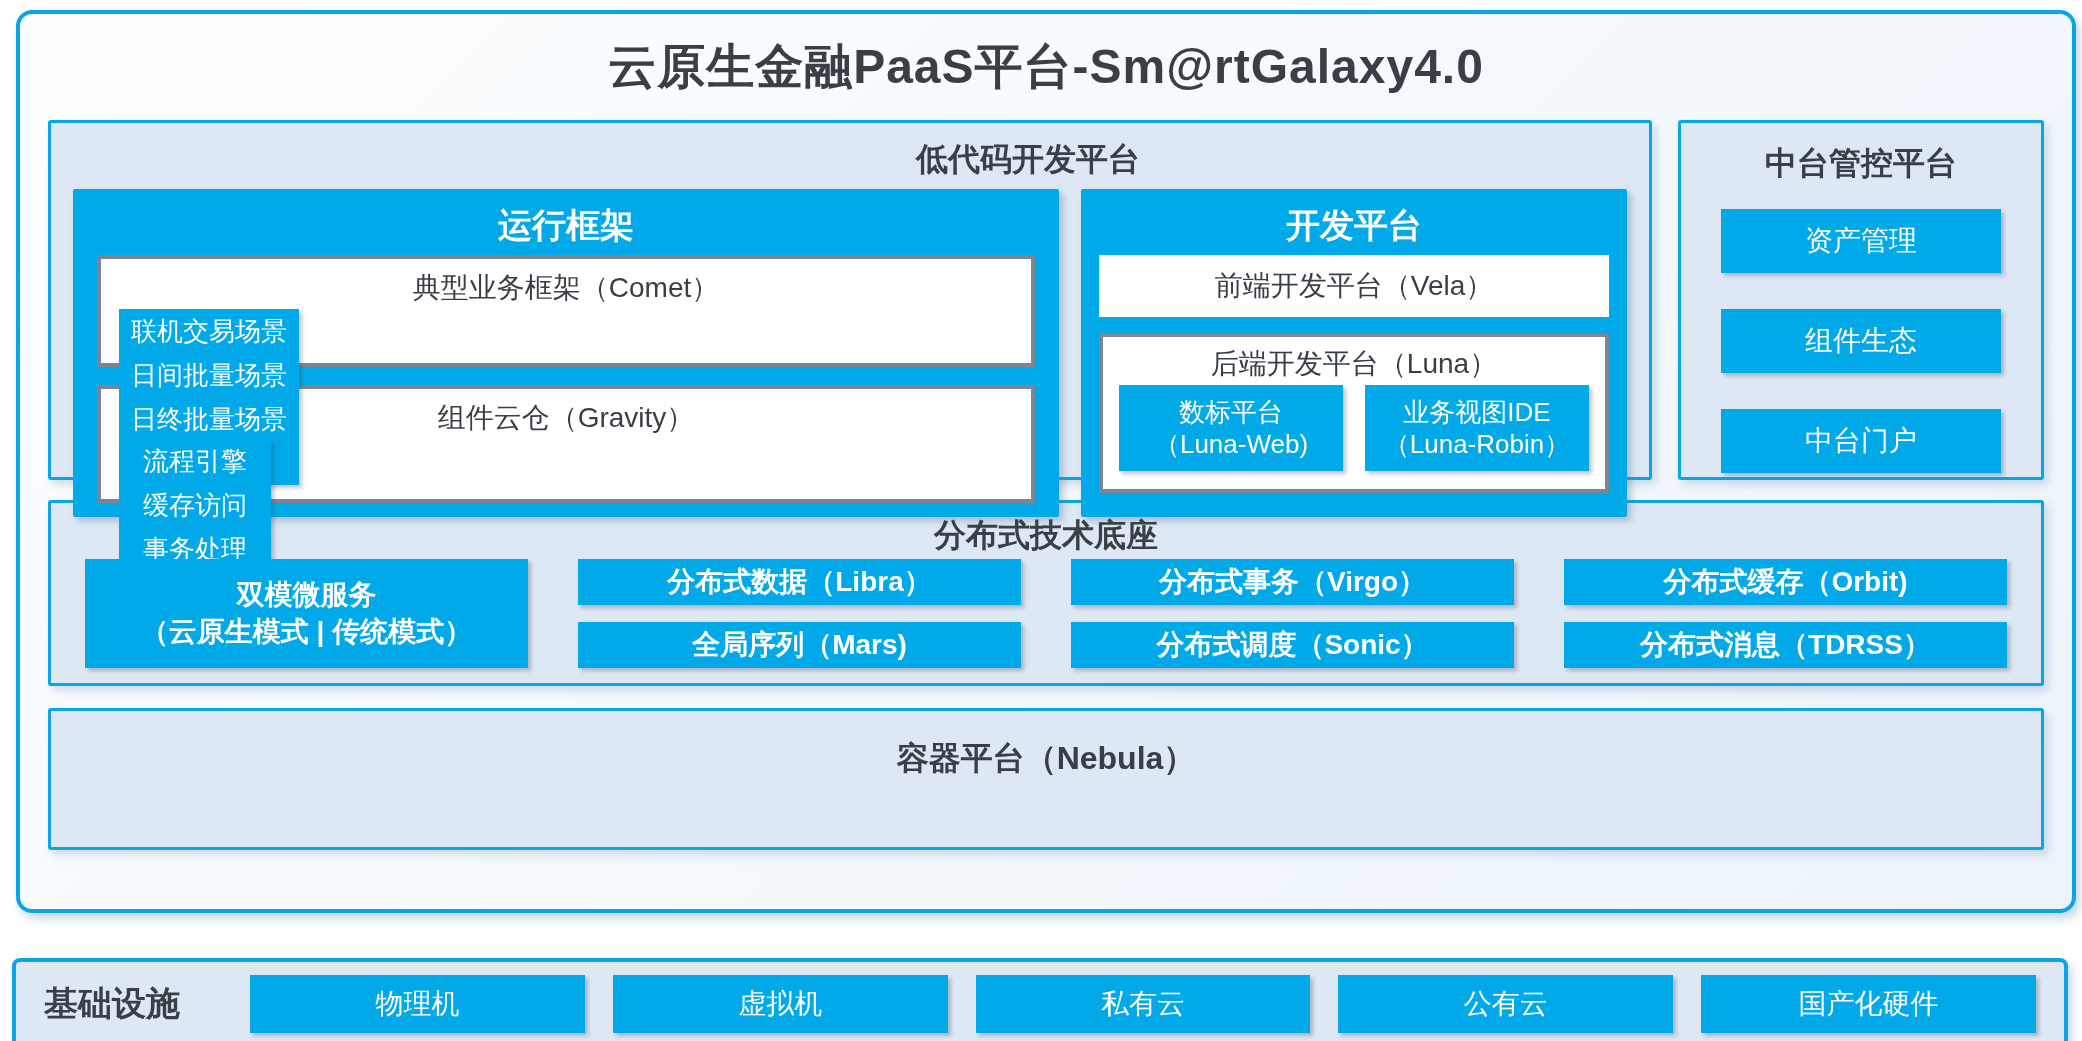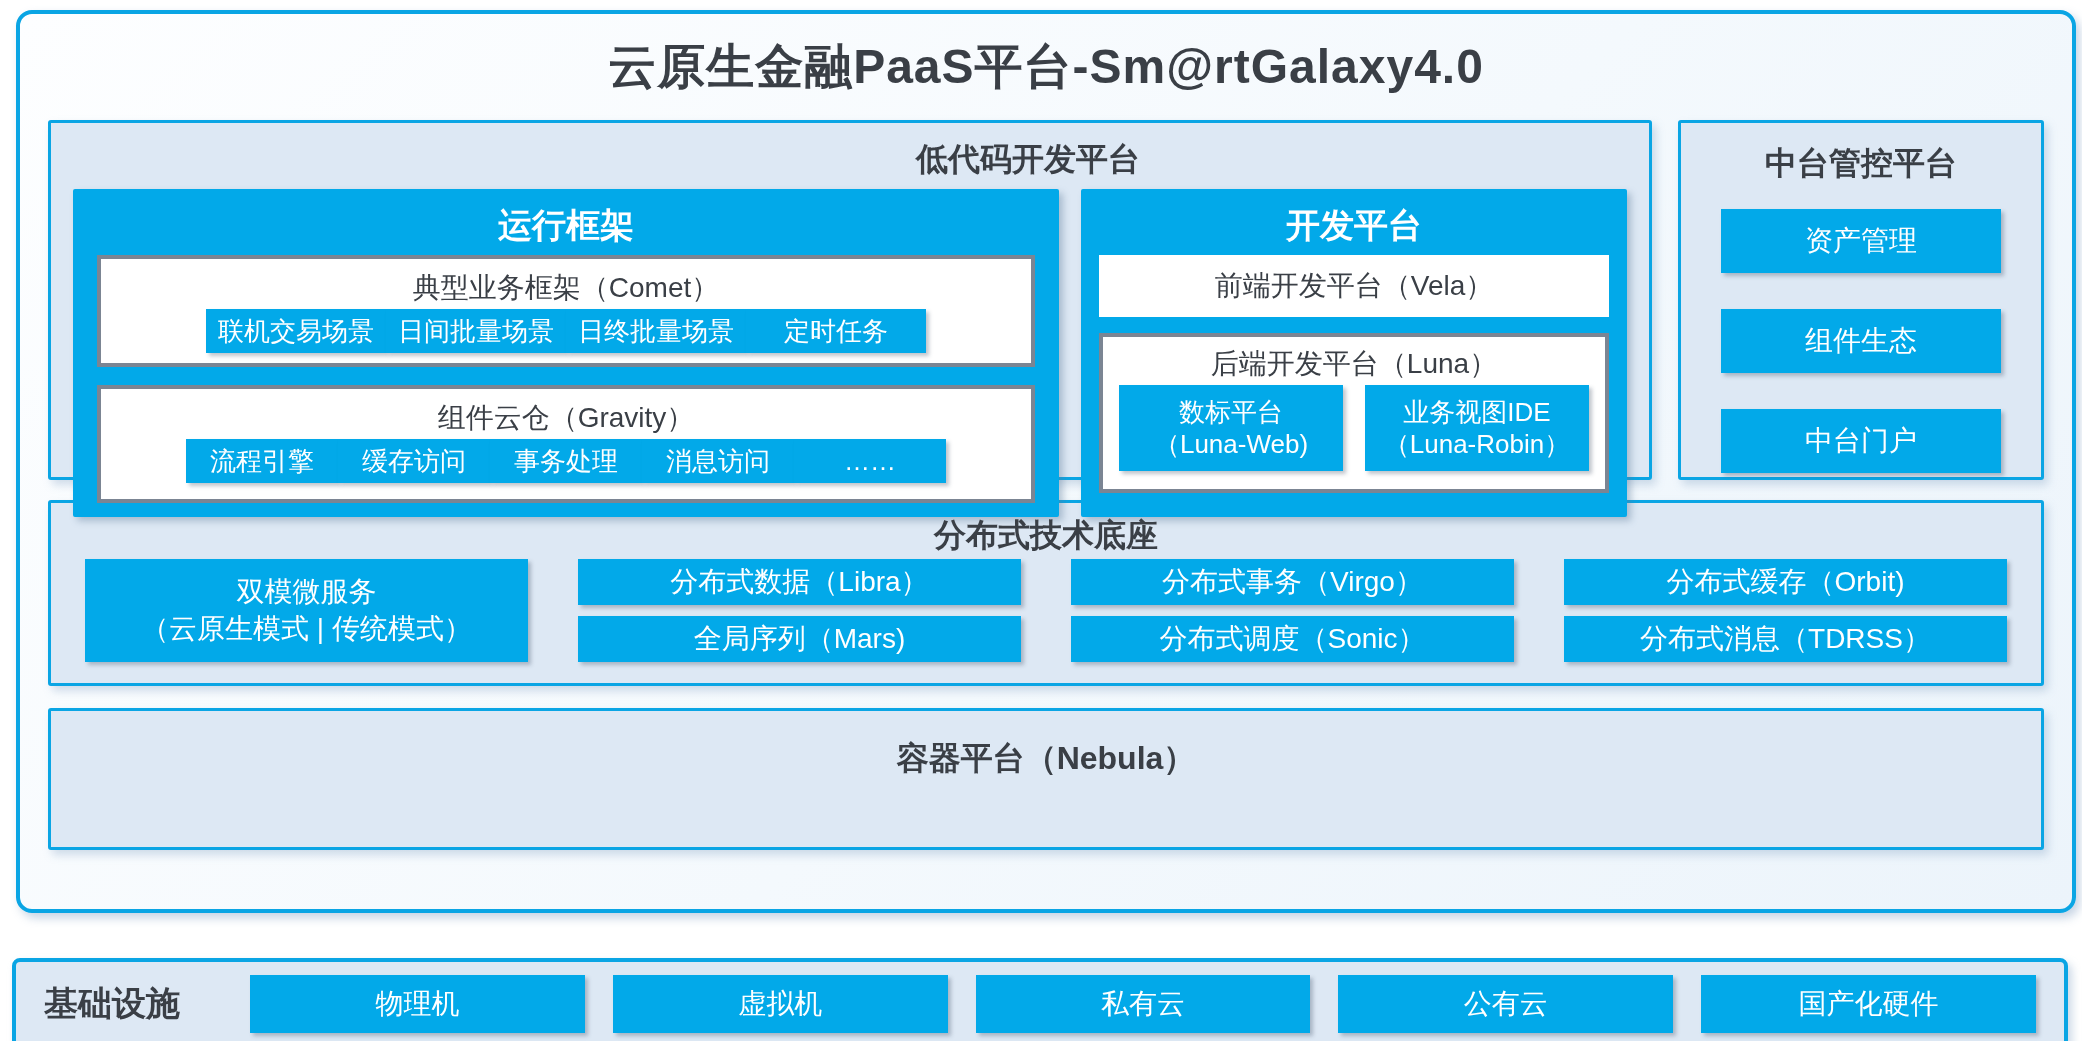--- a/index.html
+++ b/index.html
@@ -56,21 +56,21 @@
     color:#ffffff;font-size:34px;font-weight:bold;
   }
   .panel-runtime{width:986px;padding:0 24px;}
   .white-box{
     background:#ffffff;border:4px solid var(--gray-border);
     padding:4px 14px 0 14px;
   }
   .wbx-comet{height:112px;margin-bottom:18px;}
   .wbx-gravity{height:118px;}
   .wb-title{height:46px;line-height:50px;text-align:center;font-size:28px;color:var(--dark);}
-  .wb-row{display:flex;justify-content:center;padding:0 4px;}
+  .wb-row{display:flex;justify-content:center;padding:0 4px;flex-direction:column;}
   .wb-row .chip{height:44px;}
   .chip-comet{width:180px;}
   .chip-gravity{width:152px;}
 
   .panel-dev{flex:1;padding:0 18px;}
   .vela-box{
     background:#ffffff;height:62px;margin-bottom:16px;
     display:flex;align-items:center;justify-content:center;
     font-size:28px;color:var(--dark);
   }
@@ -84,21 +84,21 @@
   .sec-mid{width:368px;padding:0 40px;}
   .mid-header{height:72px;line-height:80px;}
   .mid-col{display:flex;flex-direction:column;gap:36px;margin-top:14px;}
   .mid-col .chip{height:64px;font-size:28px;}
 
   
   .sec-dist{margin-top:20px;height:186px;padding:0 34px;}
   .dist-header{height:56px;line-height:64px;}
   .dist-grid{
     display:grid;grid-template-columns:1fr 1fr 1fr 1fr;
-    grid-template-rows:46px 46px;gap:11px 50px;
+    grid-template-rows:46px 46px;gap:17px 50px;font-weight:bold;
   }
   .dual-chip{grid-row:1/3;flex-direction:column;line-height:1.3;font-size:27px;}
   .dist-grid .chip{font-size:28px;}
 
   
   .sec-nebula{margin-top:22px;height:142px;padding:12px 20px;}
   .nebula-header{height:58px;line-height:70px;}
   .nebula-row{display:flex;justify-content:space-between;}
   .nebula-row .chip{width:306px;height:52px;font-size:28px;}
 

